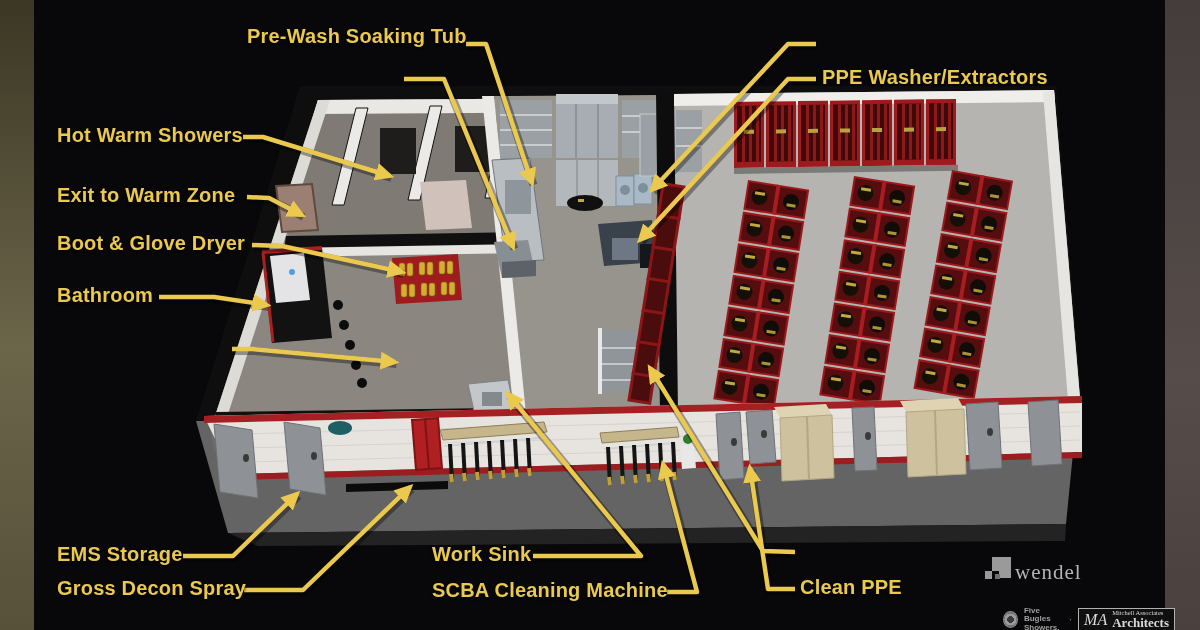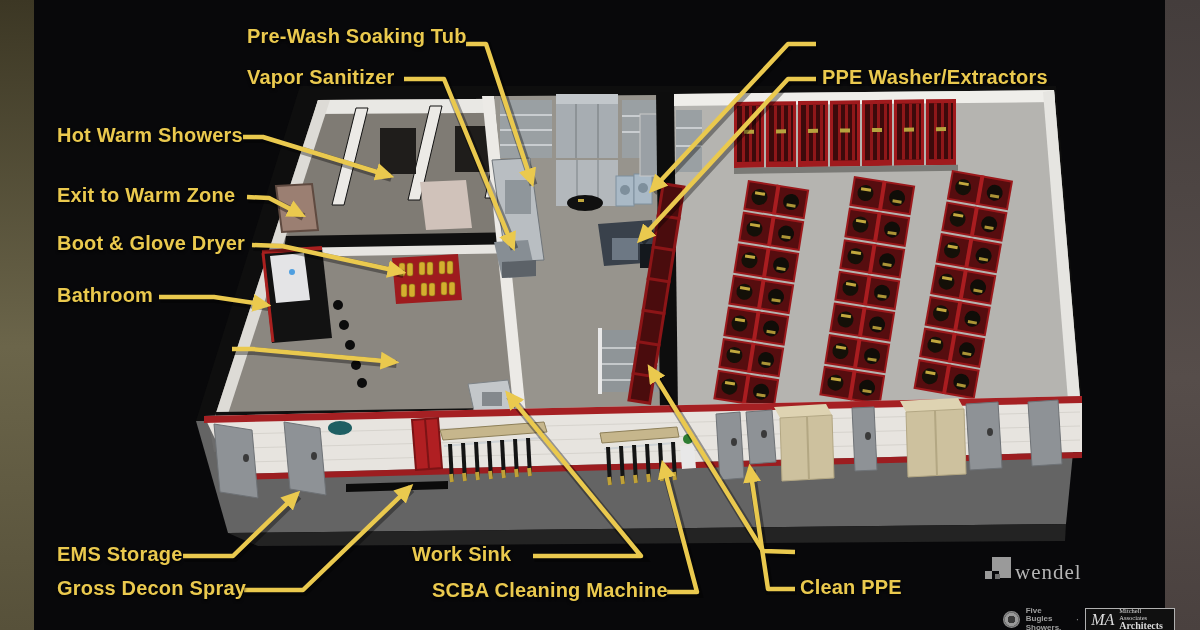--- a/index.html
+++ b/index.html
@@ -16,21 +16,21 @@
   #wendel-row{display:flex;align-items:flex-end;gap:4px;}
   #wendel-text{font-family:"Liberation Serif",serif;font-size:21px;letter-spacing:1px;color:#b5b5b5;line-height:1;}
   #firm-row{display:flex;align-items:center;gap:6px;margin-top:24px;margin-left:18px;}
   #bugles-icon{width:15px;height:15px;border-radius:50%;background:radial-gradient(circle at 50% 50%,#3a3a3a 0 35%,#9a9a9a 36% 60%,#6d6d6d 61% 100%);border:1px solid #8a8a8a;}
   #bugles-text{font-size:8px;font-weight:700;line-height:1.05;color:#9f9f9f;}
   #credit-sep{color:#8b8b8b;font-size:10px;}
   #ma-box{display:flex;align-items:center;gap:5px;border:1px solid #b0b0b0;background:#101010;padding:1px 5px;height:20px;}
   #ma-mono{font-family:"Liberation Serif",serif;font-style:italic;font-size:16px;color:#dcdcdc;line-height:1;}
   #ma-text{line-height:1;color:#d9d9d9;}
   #ma-line1{font-size:6.5px;font-family:"Liberation Serif",serif;}
-  #ma-line2{font-size:10px;font-weight:700;font-family:"Liberation Serif",serif;}
+  #ma-line2{font-size:13px;font-weight:700;font-family:"Liberation Serif",serif;}
 </style>
 </head>
 <body>
 
 <div id="stage">
   <div id="pillar-left" class="pillar"></div>
   <div id="pillar-right" class="pillar"></div>
 
   <svg id="scene" viewBox="0 0 1200 630">
     <defs>
@@ -349,28 +349,27 @@
       <polyline points="533,556 641,556 508,394" marker-end="url(#ah)"></polyline>
       <polyline points="667,592 697,592 663,464" marker-end="url(#ah)"></polyline>
       <polyline points="816,44 788,44 652,190" marker-end="url(#ah)"></polyline>
       <polyline points="816,79 788,79 640,240" marker-end="url(#ah)"></polyline>
       <polyline points="795,552 763,551 650,368" marker-end="url(#ah)"></polyline>
       <polyline points="795,589 768,589 750,468" marker-end="url(#ah)"></polyline>
     </g>
   </svg>
 
   <div class="lbl" style="left:247px;top:25px">Pre-Wash Soaking Tub</div>
-  <div class="lbl" style="left:247px;top:66px">Vapor Sanitizer</div>
   <div class="lbl" style="left:57px;top:124px">Hot Warm Showers</div>
   <div class="lbl" style="left:57px;top:184px">Exit to Warm Zone</div>
   <div class="lbl" style="left:57px;top:232px">Boot &amp; Glove Dryer</div>
   <div class="lbl" style="left:57px;top:284px">Bathroom</div>
   <div class="lbl" style="left:57px;top:543px">EMS Storage</div>
   <div class="lbl" style="left:57px;top:577px">Gross Decon Spray</div>
-  <div class="lbl" style="left:412px;top:543px">Work Sink</div>
+  <div class="lbl" style="left:432px;top:543px">Work Sink</div>
   <div class="lbl" style="left:432px;top:579px">SCBA Cleaning Machine</div>
   <div class="lbl" style="left:822px;top:66px">PPE Washer/Extractors</div>
   <div class="lbl" style="left:800px;top:576px">Clean PPE</div>
 
   <div id="credits">
     <div id="wendel-row">
       <svg width="26" height="27" viewBox="0 0 26 27">
         <path d="M7,1 h19 v21 h-12 v-7 h-7 z" fill="#9a9a9a"></path>
         <rect x="0" y="15" width="7" height="8" fill="#9a9a9a"></rect>
         <rect x="10" y="18" width="5" height="5" fill="#6f6f6f"></rect>

